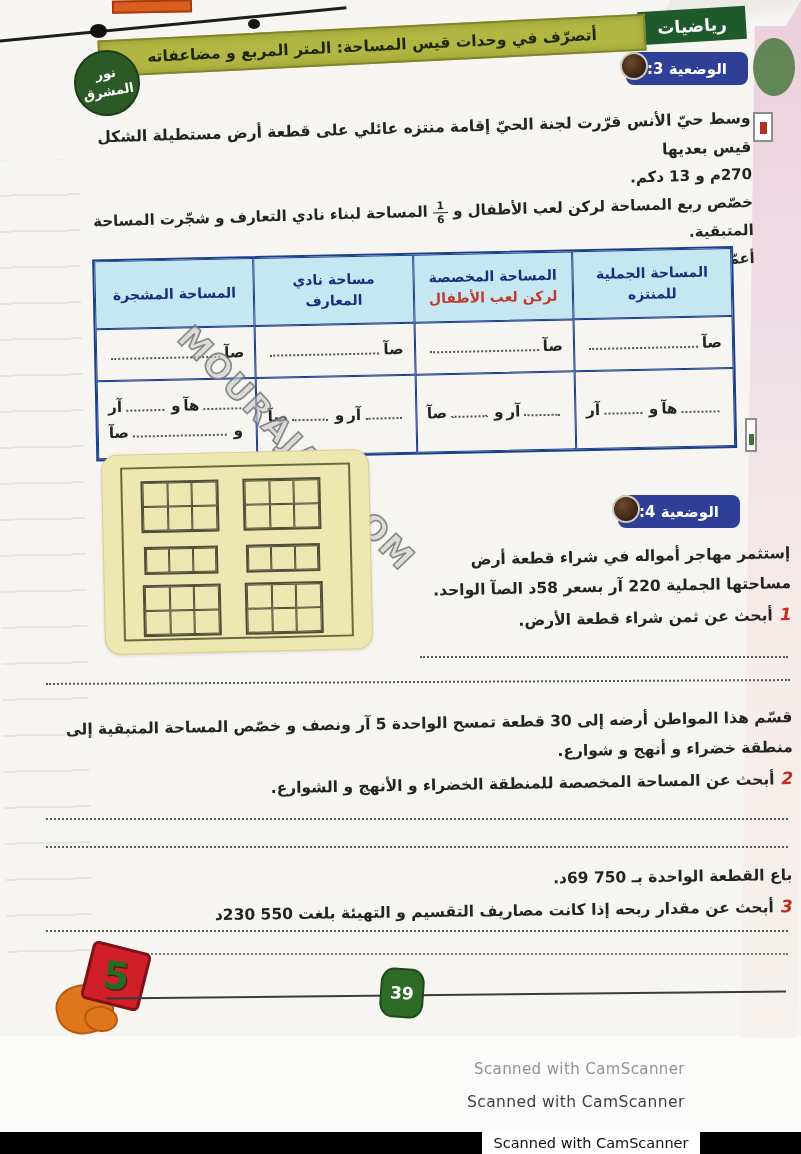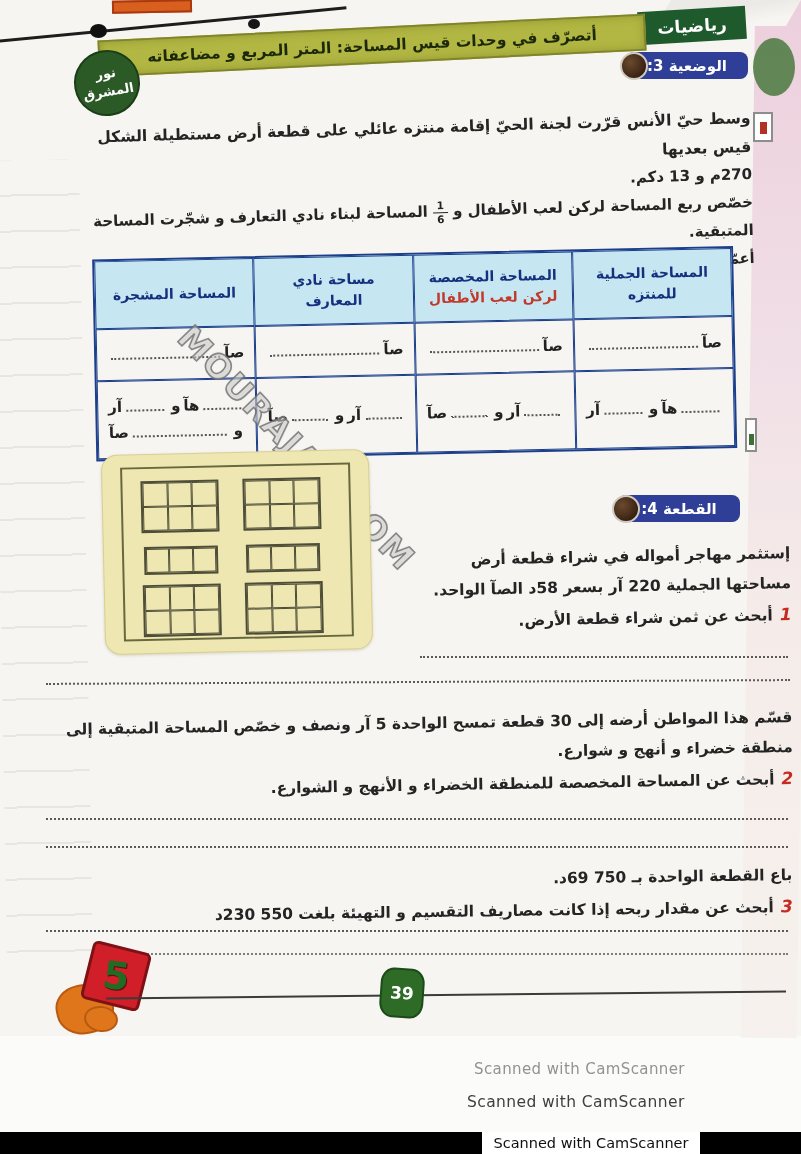--- a/index.html
+++ b/index.html
@@ -24,21 +24,21 @@
 
   
   .subject-banner { position:absolute; left:638px; top:9px; width:108px; height:33px; background:#1f5a2d; color:#fff;
     display:flex; align-items:center; justify-content:center; font-weight:700; font-size:17px; transform:rotate(-3.5deg); }
   .title-banner { position:absolute; left:98px; top:27px; width:548px; height:37px; background:#b2b743; border:2px solid #80842c;
     display:flex; align-items:center; justify-content:center; color:#1c2808; font-weight:700; font-size:15.5px;
     transform:rotate(-2.8deg); direction:rtl; white-space:nowrap; box-shadow:inset 0 0 8px rgba(90,95,20,.35); }
   .logo-badge { position:absolute; left:74px; top:50px; width:66px; height:66px; border-radius:50%; background:#2c5a26;
     border:2px solid #1c3d17; color:#fff; display:flex; flex-direction:column; align-items:center; justify-content:center;
     font-size:13px; font-weight:700; transform:rotate(-10deg); line-height:1.35; }
-  .sit-badge { position:absolute; width:122px; height:27px; background:#2f3e96; border-radius:8px; color:#fff;
+  .sit-badge { position:absolute; width:122px; height:33px; background:#2f3e96; border-radius:8px; color:#fff;
     display:flex; align-items:center; justify-content:center; font-weight:700; font-size:15px; direction:rtl; }
   .sit-badge .sit-icon { position:absolute; left:-6px; top:0px; width:28px; height:28px; border-radius:50%;
     background:radial-gradient(circle at 35% 35%, #6b4a2e, #241108); border:2px solid #cfc9c0; }
   .sit3 { left:626px; top:52px; }
   .sit4 { left:618px; top:495px; }
 
   
   .ar { direction:rtl; text-align:right; color:#242424; font-weight:700; }
   .p1 { position:absolute; left:86px; top:104px; width:664px; line-height:1.85; transform:rotate(-1.7deg); transform-origin:top right; }
   .p1 .l1 { font-size:15.5px; }
@@ -280,21 +280,21 @@
           <i></i>
           <i></i>
           <i></i>
           <i></i>
         </div>
     </div>
   </div>
 
   <div class="sit-badge sit4">
     <span class="sit-icon"></span>
-    <span>القطعة 4:</span>
+    <span>الوضعية 4:</span>
   </div>
 
   <div class="p4 ar">
     <div>إستثمر مهاجر أمواله في شراء قطعة أرض</div>
     <div>مساحتها الجملية 220 آر بسعر 58د الصآ الواحد.</div>
     <div>
       <span class="qn">1</span><span>أبحث عن ثمن شراء قطعة الأرض.</span>
     </div>
   </div>
   <div class="dotline dl-q1"></div>

